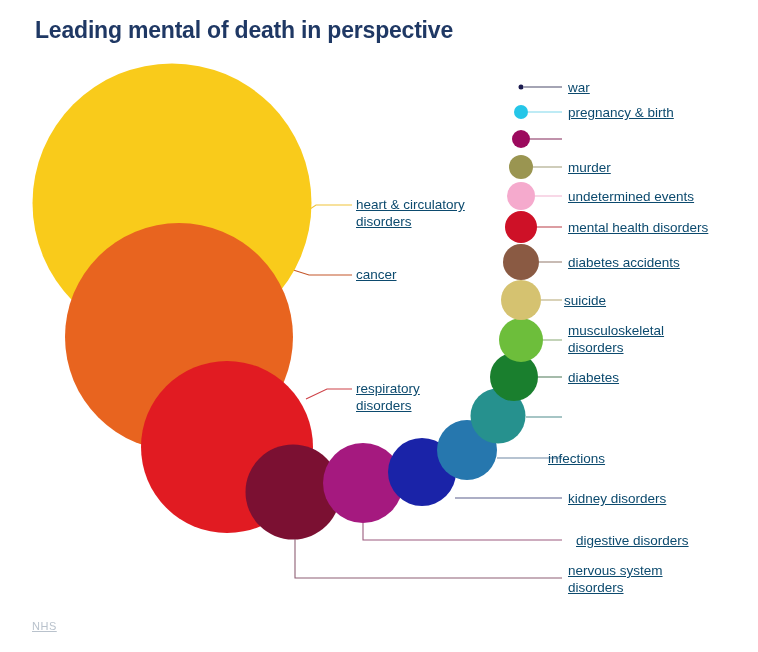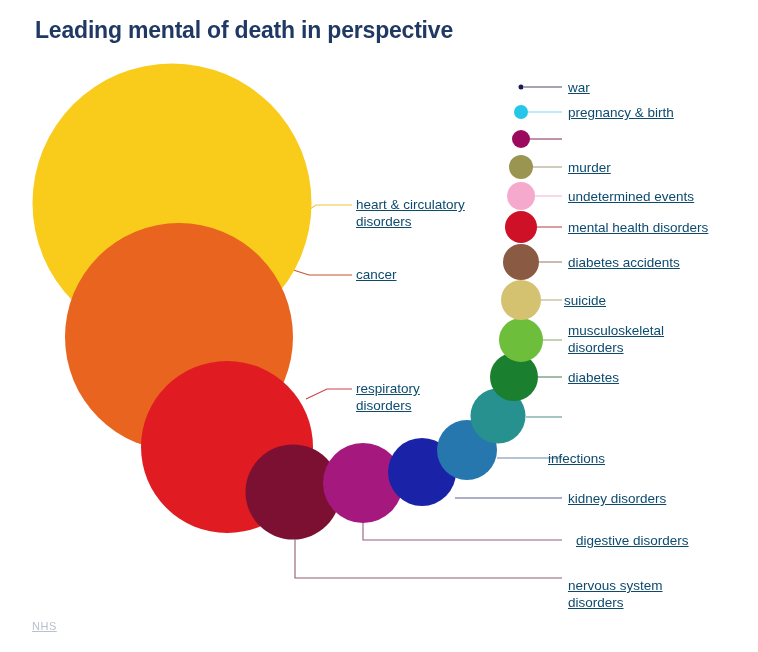--- a/index.html
+++ b/index.html
@@ -121,18 +121,18 @@
   <div class="legend-text" style="left:568px; top:188px;">undetermined events</div>
   <div class="legend-text" style="left:568px; top:219px;">mental health disorders</div>
   <div class="legend-text" style="left:568px; top:254px;">diabetes accidents</div>
   <div class="legend-text" style="left:564px; top:292px;">suicide</div>
   <div class="legend-text" style="left:568px; top:322px;">musculoskeletal
 disorders</div>
   <div class="legend-text" style="left:568px; top:369px;">diabetes</div>
   <div class="legend-text" style="left:540px; top:450px;padding-left:8px;">infections</div>
   <div class="legend-text" style="left:568px; top:490px;">kidney disorders</div>
   <div class="legend-text" style="left:568px; top:532px;margin-left:8px;">digestive disorders</div>
-  <div class="legend-text" style="left:568px; top:562px;margin-top:15px;">nervous system
+  <div class="legend-text" style="left:568px; top:562px;">nervous system
 disorders</div>
 
   <div id="footer-brand">NHS</div>
 
 </div>
 
 </body></html>

